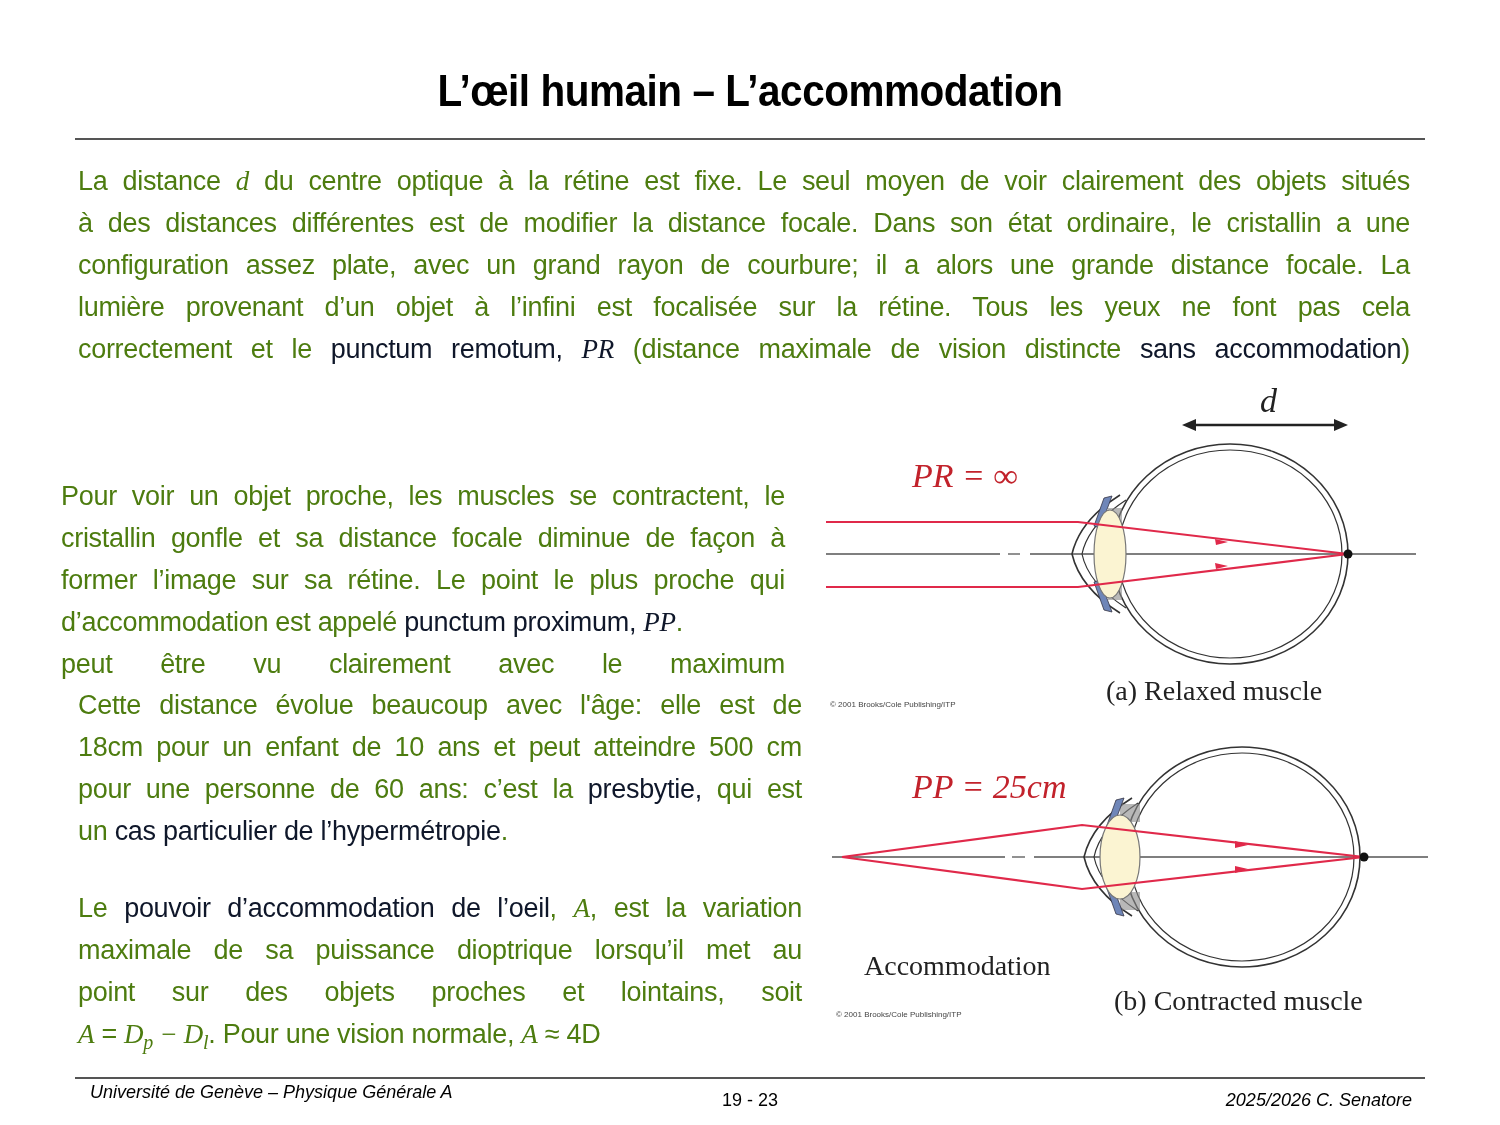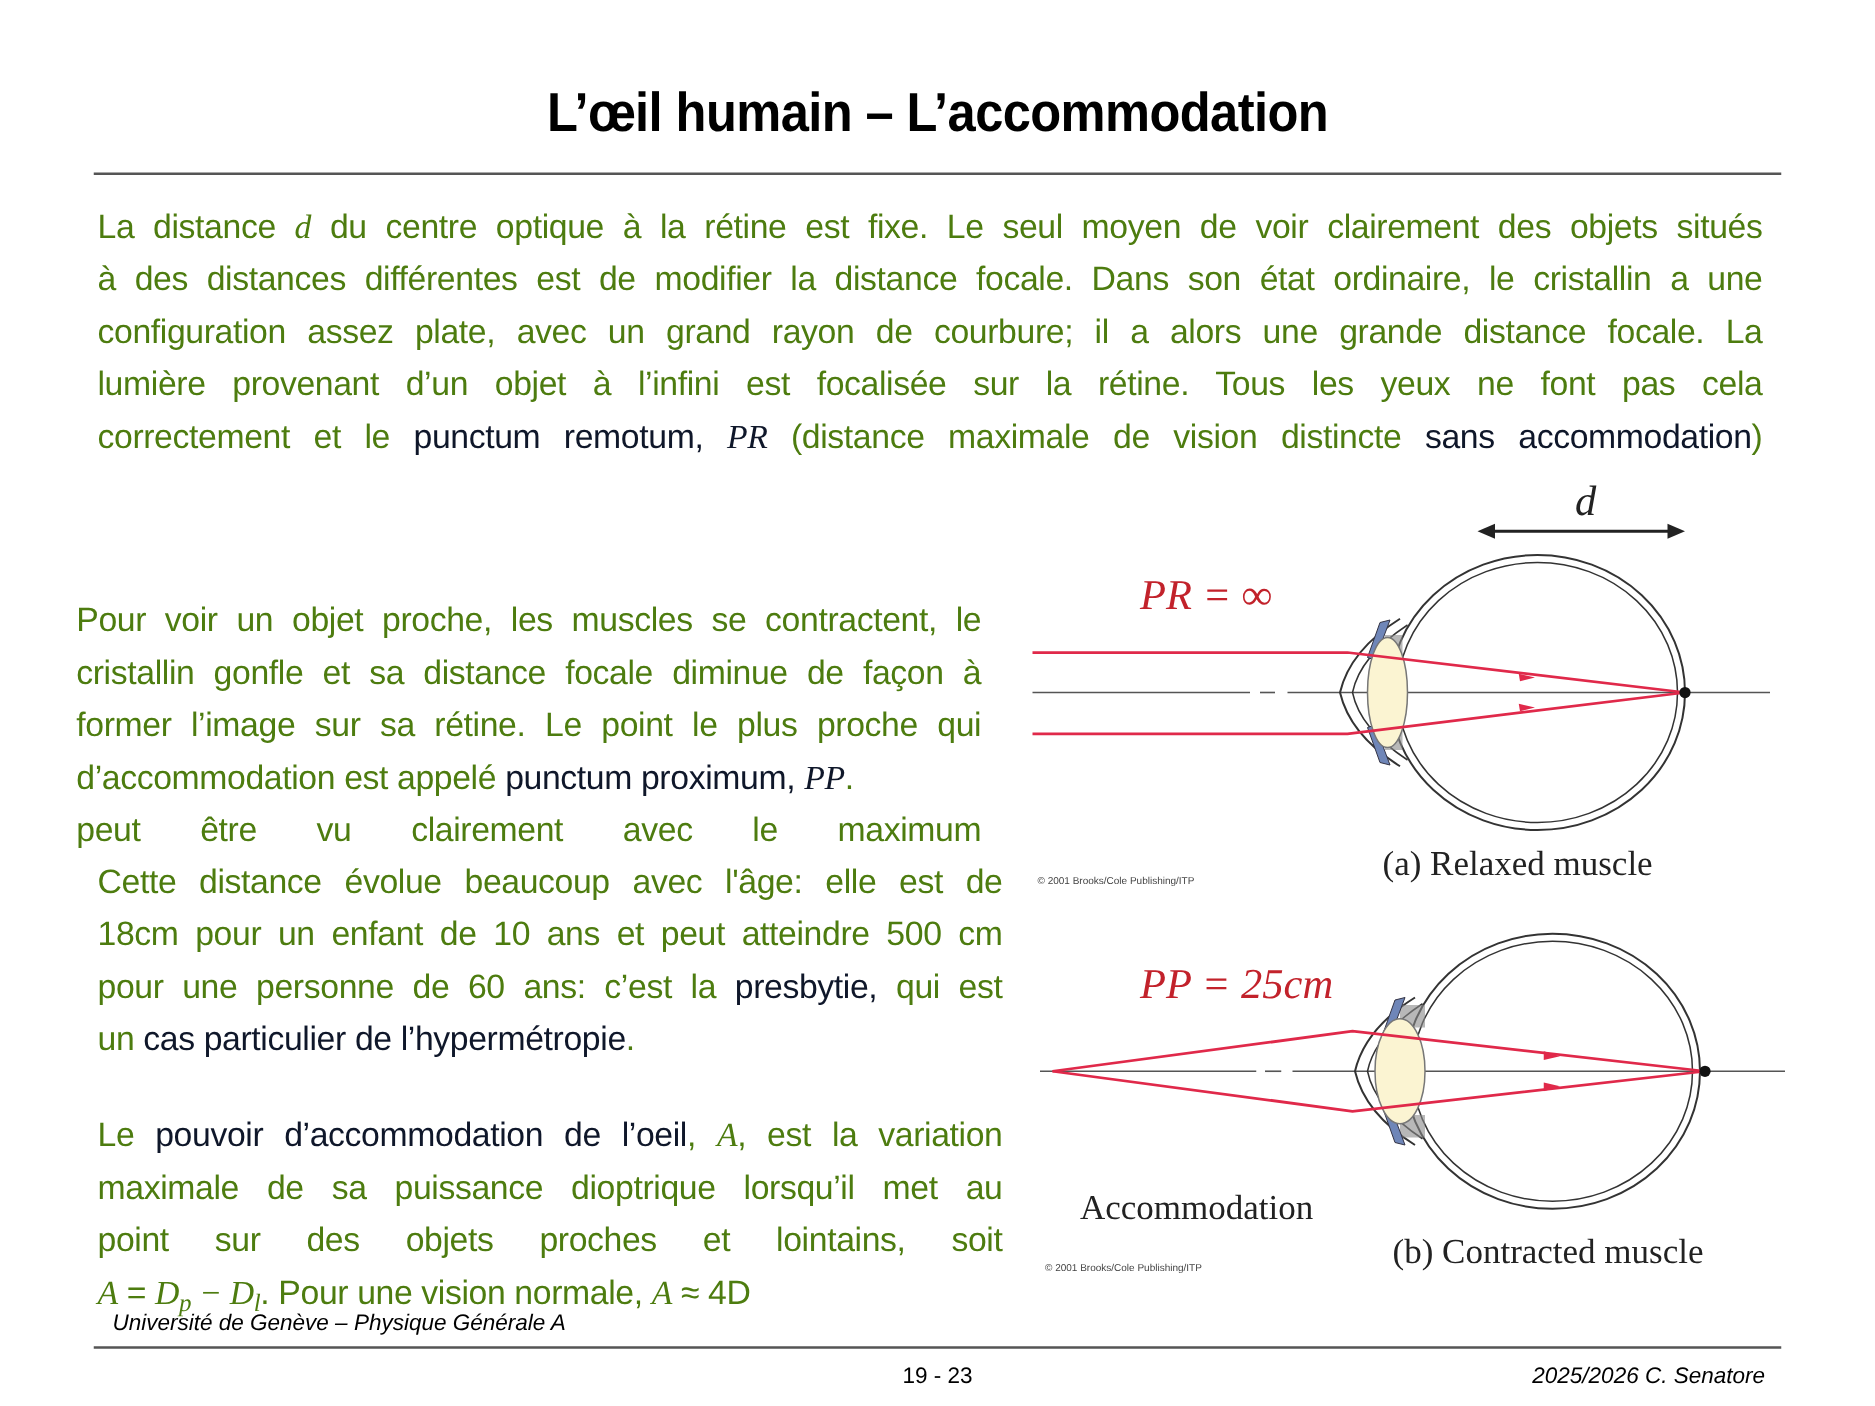--- a/index.html
+++ b/index.html
@@ -17,21 +17,21 @@
   .para { position:absolute; font-size:27px; line-height:42px; color:#2a3f95;
           text-align:justify; letter-spacing:-0.3px; }
   .para .line { display:block; text-align:justify; text-align-last:justify; white-space:nowrap; }
   .para .line.last { text-align-last:left; }
   #p1 { left:78px; top:160px; width:1332px; }
   #p2 { left:61px; top:443px; width:724px;margin-top:32px; }
   #p3 { left:78px; top:684px; width:724px; }
   #p4 { left:78px; top:887px; width:724px; }
   .fig { position:absolute; }
   .footer { position:absolute; top:1090px; font-size:18px; color:#000; font-style:italic; }
-  .footer.left { left:90px; top:1048px;text-align:right; }
+  .footer.left { left:90px; top:1082px;text-align:right; }
   .footer.center { left:722px; font-style:normal; }
   .footer.right { right:88px; }
   svg text { font-family:"Liberation Serif", serif; }
 </style>
 </head>
 <body>
 
 <div class="title">L’œil humain –  L’accommodation</div>
 <div class="rule top"></div>
 

